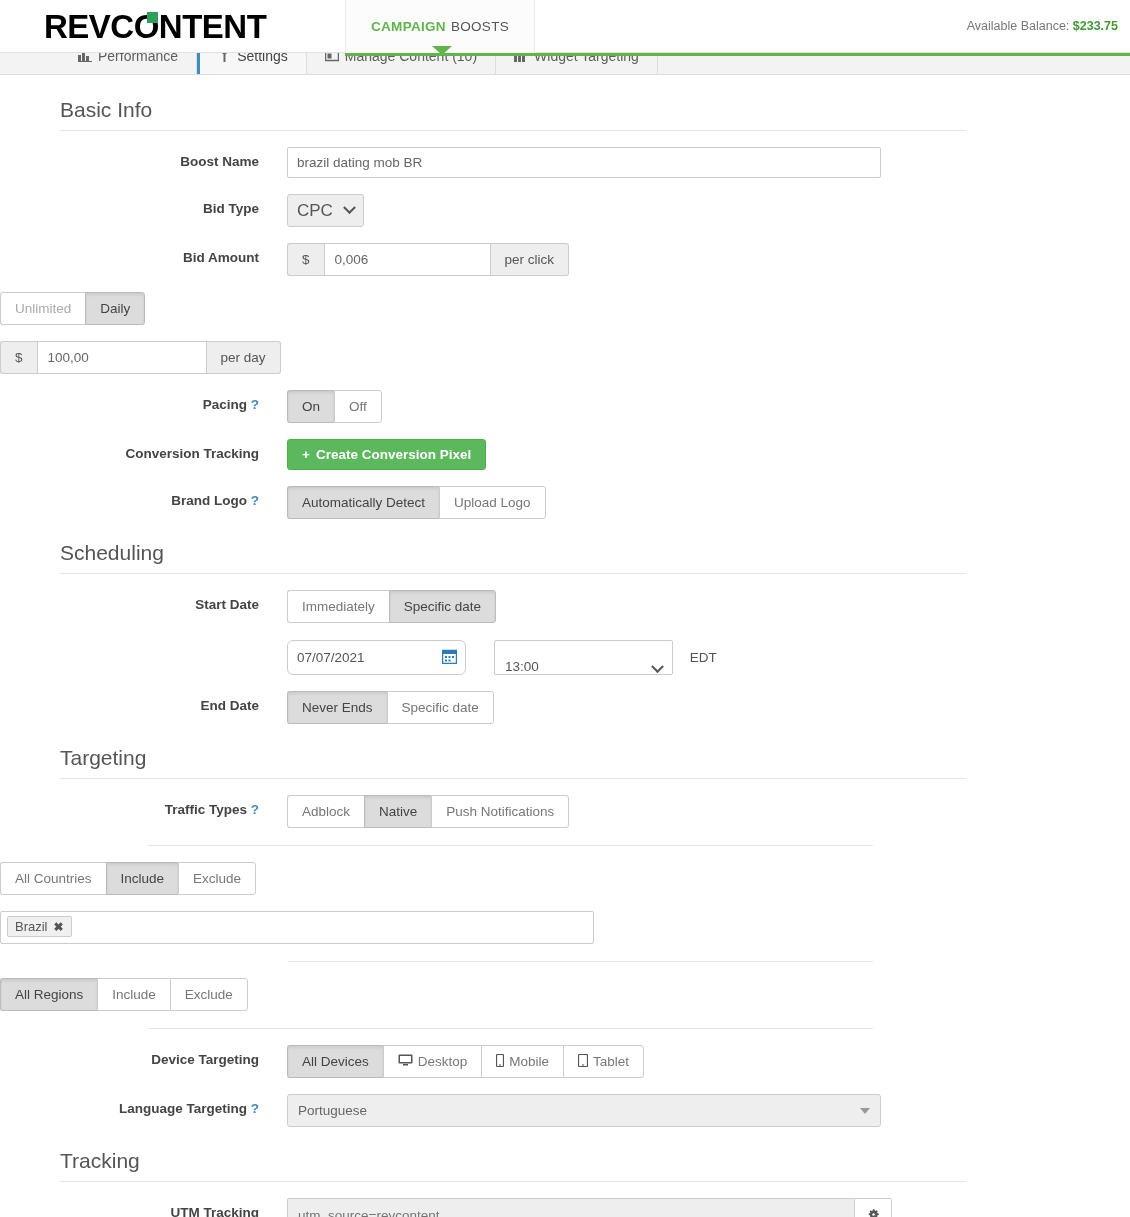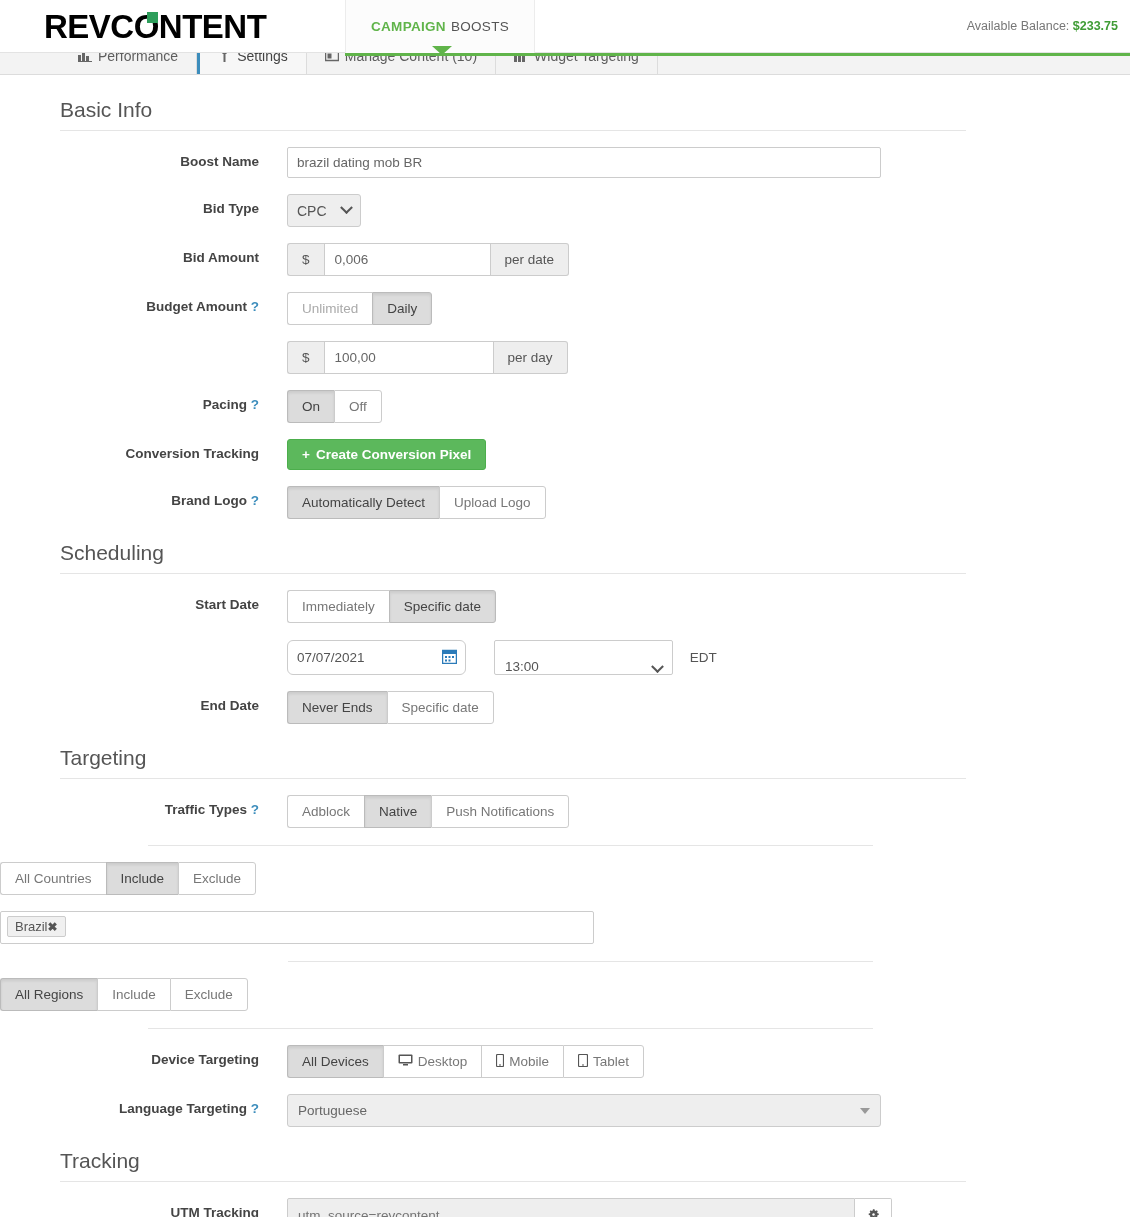--- a/index.html
+++ b/index.html
@@ -179,21 +179,21 @@
 
   .select-box {
     display: inline-flex;
     align-items: center;
     justify-content: space-between;
     height: 33px;
     background: #eeeeee;
     border: 1px solid #ccc;
     border-radius: 3px;
     padding: 0 9px;
-    font-size: 14px;
+    font-size: 17px;
     color: #555;
     min-width: 74px;
     gap: 12px;
   }
   .chev {
     display: inline-block;
     width: 9px; height: 9px;
     border-right: 2px solid #555;
     border-bottom: 2px solid #555;
     transform: rotate(45deg) translate(-2px,-2px);
@@ -320,20 +320,21 @@
     width: 594px;
     min-height: 33px;
     border: 1px solid #ccc;
     background: #fff;
     padding: 4px 6px;
     border-radius: 2px;
   }
   .tag {
     display: inline-flex;
     align-items: center;
+    gap: 6px;
     background: #f0f0f0;
     border: 1px solid #ccc;
     border-radius: 2px;
     font-size: 13px;
     color: #555;
     padding: 2px 7px;
   }
   .tag .x { font-weight: bold; color: #555; cursor: pointer; font-size: 12px; }
 
   .sep {
@@ -473,30 +474,26 @@
       </div>
     </div>
   </div>
 
   <div class="row">
     <div class="lbl">Bid Amount</div>
     <div class="field">
       <div class="igroup">
         <div class="iaddon left">$</div>
         <input class="bid-input" value="0,006" style="">
-        <div class="iaddon right">per date</div>
-      </div>
-    </div>
-  </div>
-
-  <div class="row">
-    <div class="lbl">
-      <span>Budget Amount</span>
-      <span class="help">?</span>
-    </div>
+        <div class="iaddon right">per click</div>
+      </div>
+    </div>
+  </div>
+
+  <div class="row">
     <div class="field">
       <div class="btn-group">
         <div class="tgl muted">Unlimited</div>
         <div class="tgl on">Daily</div>
       </div>
       <div style="margin-top:16px;">
         <div class="igroup">
           <div class="iaddon left">$</div>
           <input class="budget-input" value="100,00" style="">
           <div class="iaddon right">per day</div>

